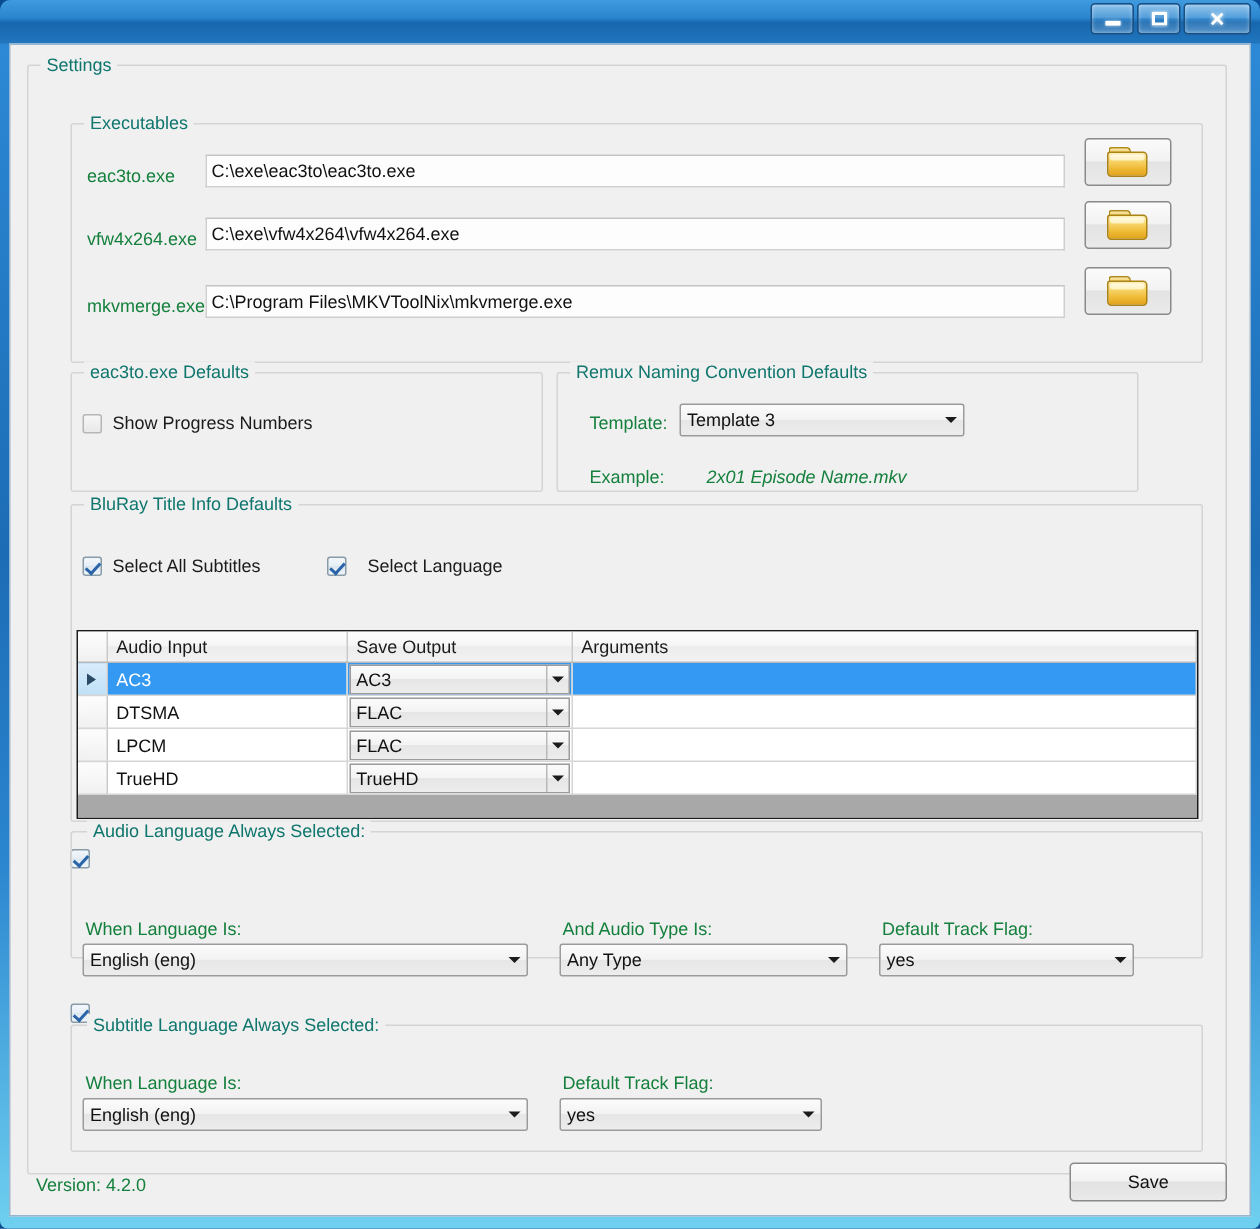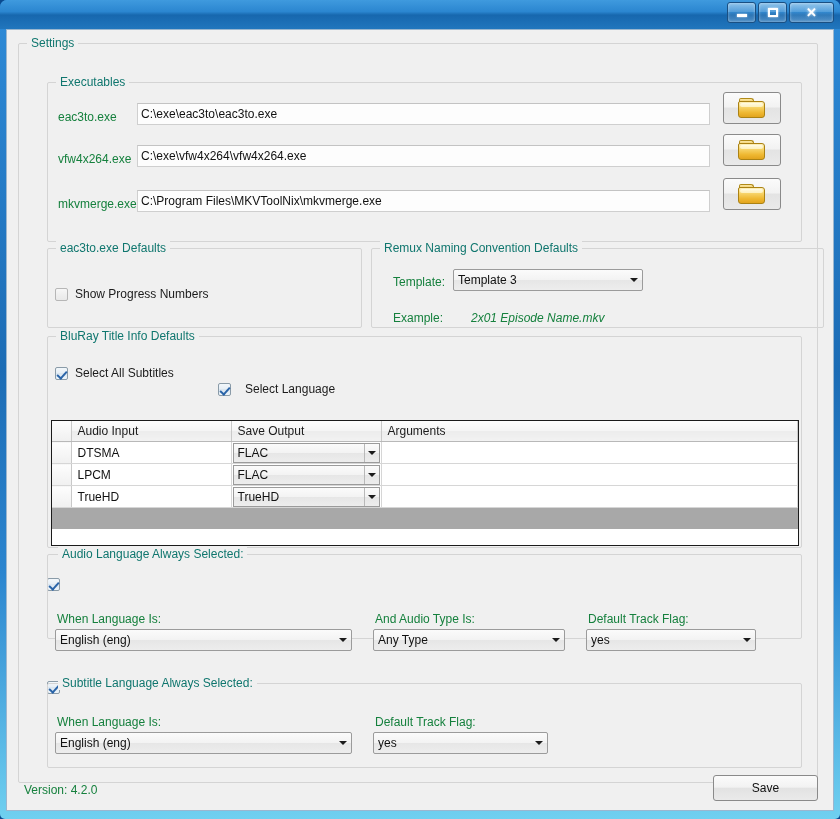--- a/index.html
+++ b/index.html
@@ -121,21 +121,21 @@
     background: linear-gradient(to bottom,#fdf0bb 0%, #f8d872 30%, #efb933 70%, #e2a41d 100%);
     border: 1px solid #ab8214; border-radius: 2px 3px 3px 3px;
   }
   .folder-ico .lip {
     position: absolute; left: 2px; top: 5px; width: 23px; height: 4px;
     background: linear-gradient(to bottom, #fffbe4, #fdf0bb);
     border-radius: 2px;
   }
 
   
-  .cb { position: absolute; display: flex; align-items: center; gap: 7px; margin-top: 12px; }
+  .cb { position: absolute; display: flex; align-items: center; gap: 7px; }
   .cb-box {
     width: 13px; height: 13px; flex: none;
     border: 1px solid #8a9ba8;
     background: linear-gradient(to bottom, #f2f7fb 0%, #e6eef5 48%, #dbe6f0 50%, #eef5fa 100%);
     border-radius: 2px;
     position: relative;
   }
   .cb-box.off {
     border-color: #b6b6b6;
     background: linear-gradient(to bottom, #f7f7f7 0%, #efefef 50%, #e9e9e9 100%);
@@ -293,37 +293,37 @@
     </div>
 
     <div class="gb" style="left:40px; top:218px; width:315px; height:80px;">
       <div class="gb-title">eac3to.exe Defaults</div>
     </div>
     <div class="cb" style="left:48px; top:245px;">
       <div class="cb-box off"></div>
       <div class="cb-label">Show Progress Numbers</div>
     </div>
 
-    <div class="gb" style="left:364px; top:218px; width:453px; height:80px;">
+    <div class="gb" style="left:364px; top:218px; width:388px; height:80px;">
       <div class="gb-title">Remux Naming Convention Defaults</div>
     </div>
     <div class="lbl" style="left:386px; top:245px;">Template:</div>
     <div class="combo" style="left:446px; top:239px; width:190px;">
       <div class="ctext">Template 3</div>
       <div class="carrow">
           <div class="arrow-dn"></div>
         </div>
     </div>
     <div class="lbl" style="left:386px; top:281px;">Example:</div>
     <div class="lbl" style="left:446px; top:281px; font-style:italic;margin-left:18px;">2x01 Episode Name.mkv</div>
 
     <div class="gb" style="left:40px; top:306px; width:755px; height:212px;">
       <div class="gb-title">BluRay Title Info Defaults</div>
     </div>
-    <div class="cb" style="left:48px; top:324px;">
+    <div class="cb" style="left:48px; top:340px;">
       <div class="cb-box on"></div>
       <div class="cb-label">Select All Subtitles</div>
     </div>
     <div class="cb" style="left:211px; top:340px;">
       <div class="cb-box on"></div>
       <div class="cb-label"></div>
       <div class="cb-label">Select Language</div>
     </div>
 
     <div id="grid" style="left:44px; top:390px; width:748px; height:126px;">
@@ -336,20 +336,33 @@
         </colgroup>
         <thead>
           <tr>
             <th class="rowhdr"></th>
             <th>Audio Input</th>
             <th>Save Output</th>
             <th>Arguments</th>
           </tr>
         </thead>
         <tbody>
+          <tr class="sel">
+            <td class="rowhdr"><span class="rowarrow"></span></td>
+            <td>AC3</td>
+            <td>
+              <div class="cell-combo">
+                <div class="ctext">AC3</div>
+                <div class="carrow">
+                    <div class="arrow-dn"></div>
+                  </div>
+              </div>
+            </td>
+            <td></td>
+          </tr>
           <tr>
             <td class="rowhdr"></td>
             <td>DTSMA</td>
             <td>
               <div class="cell-combo">
                 <div class="ctext">FLAC</div>
                 <div class="carrow">
                     <div class="arrow-dn"></div>
                   </div>
               </div>

